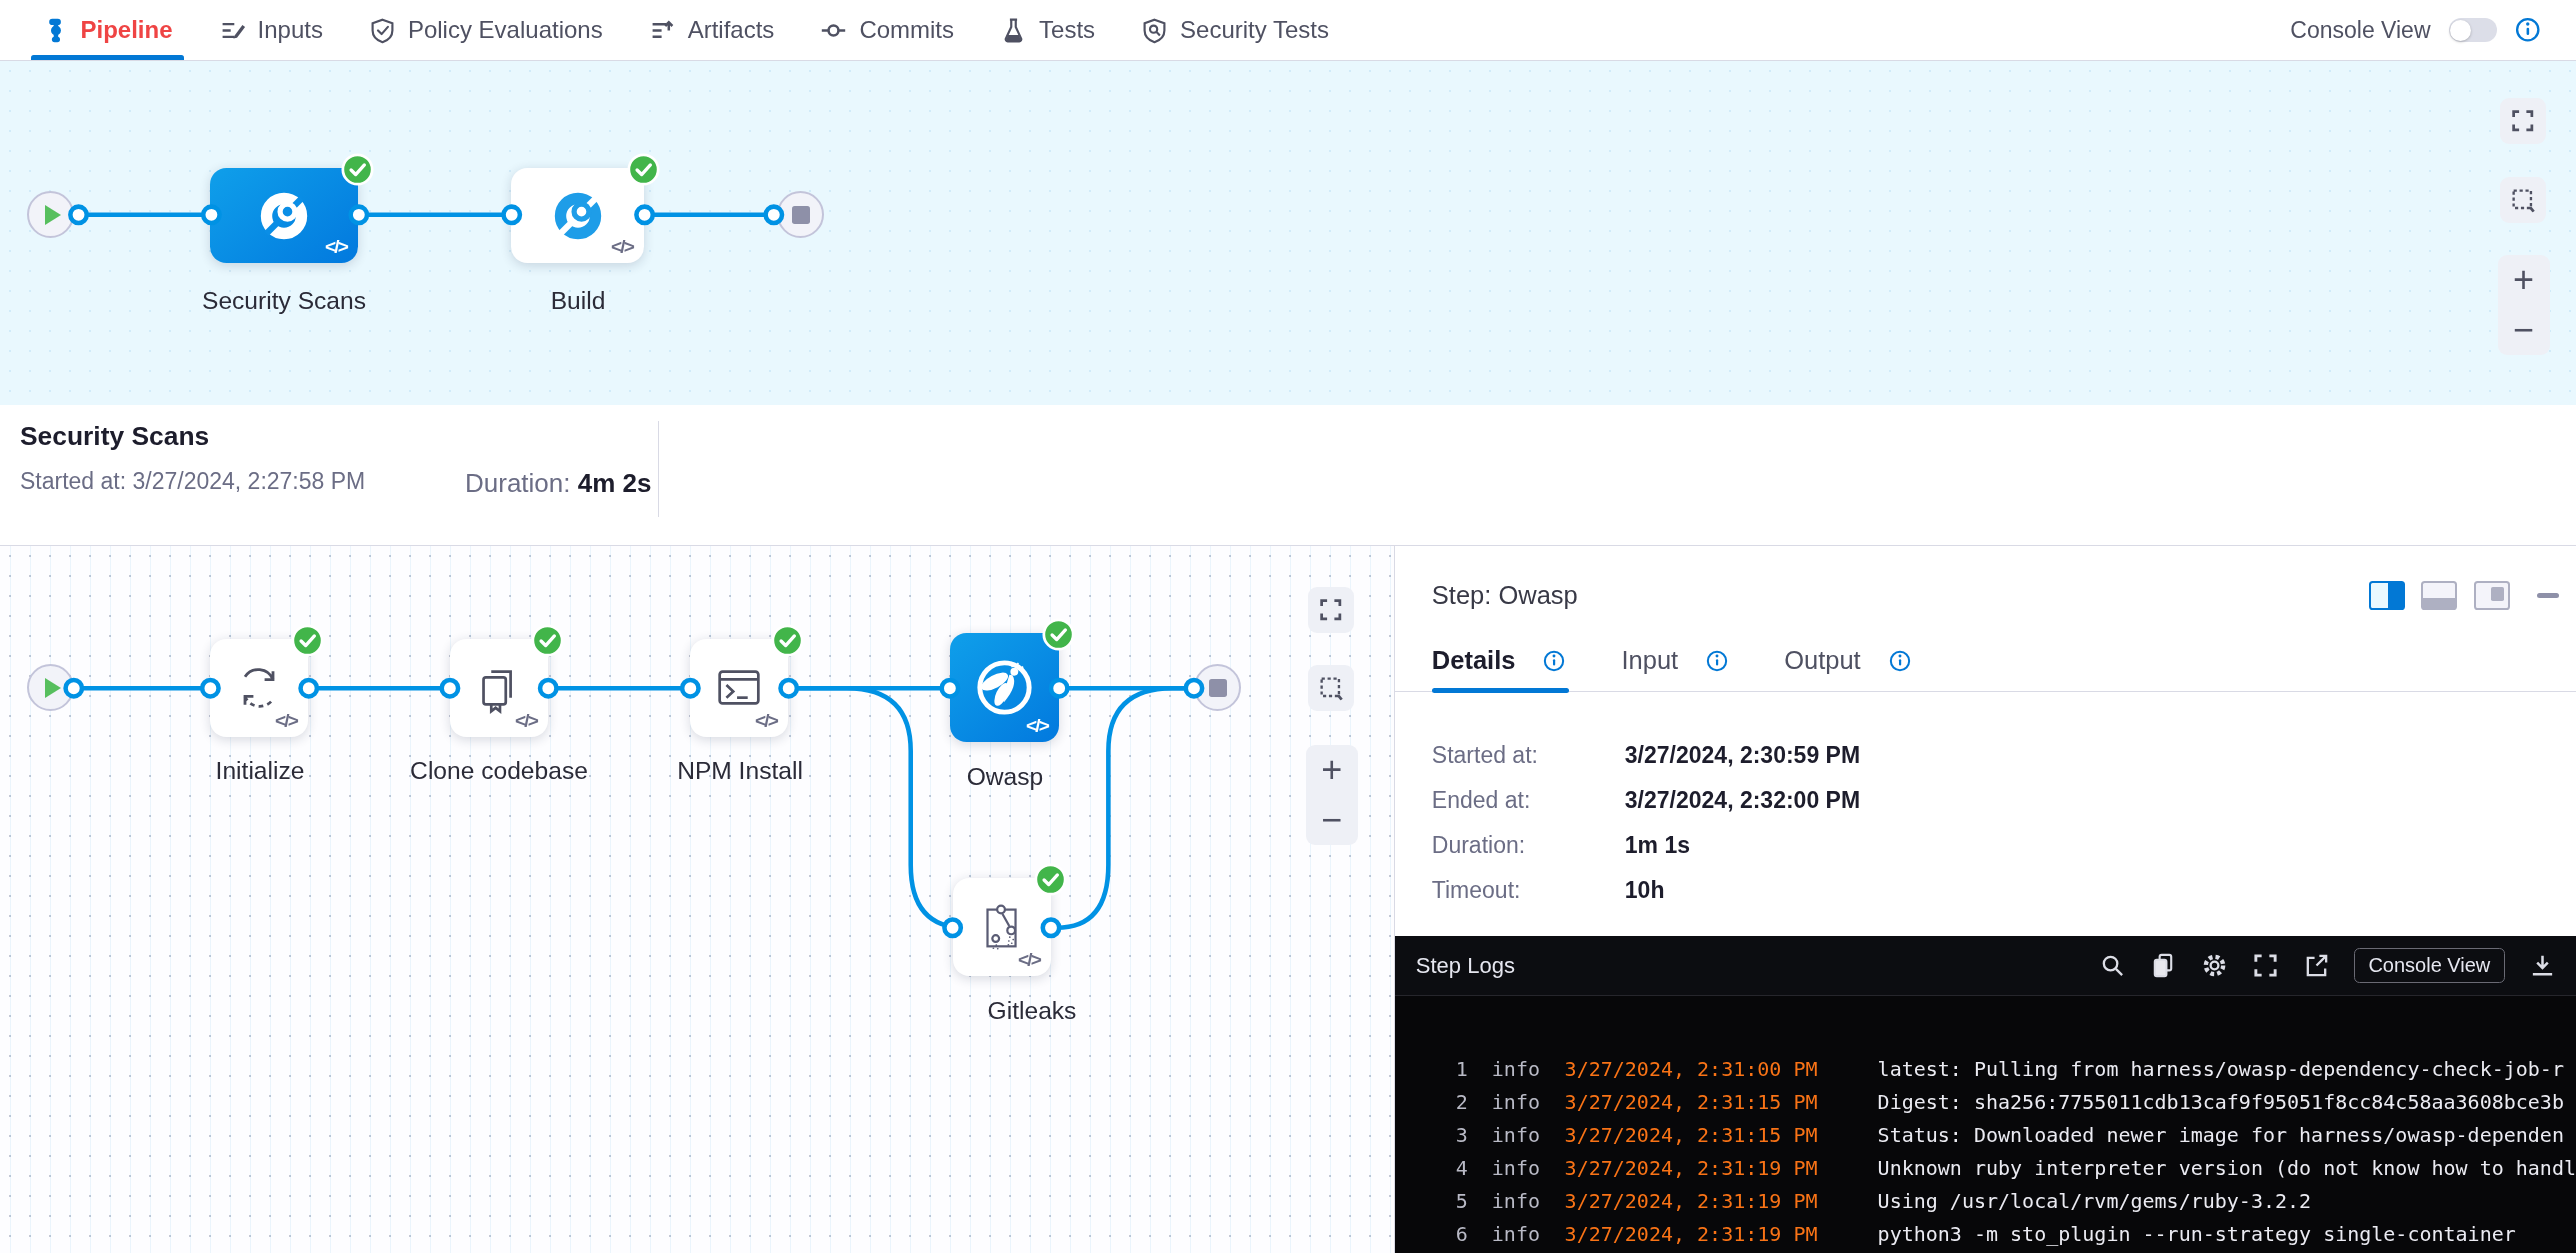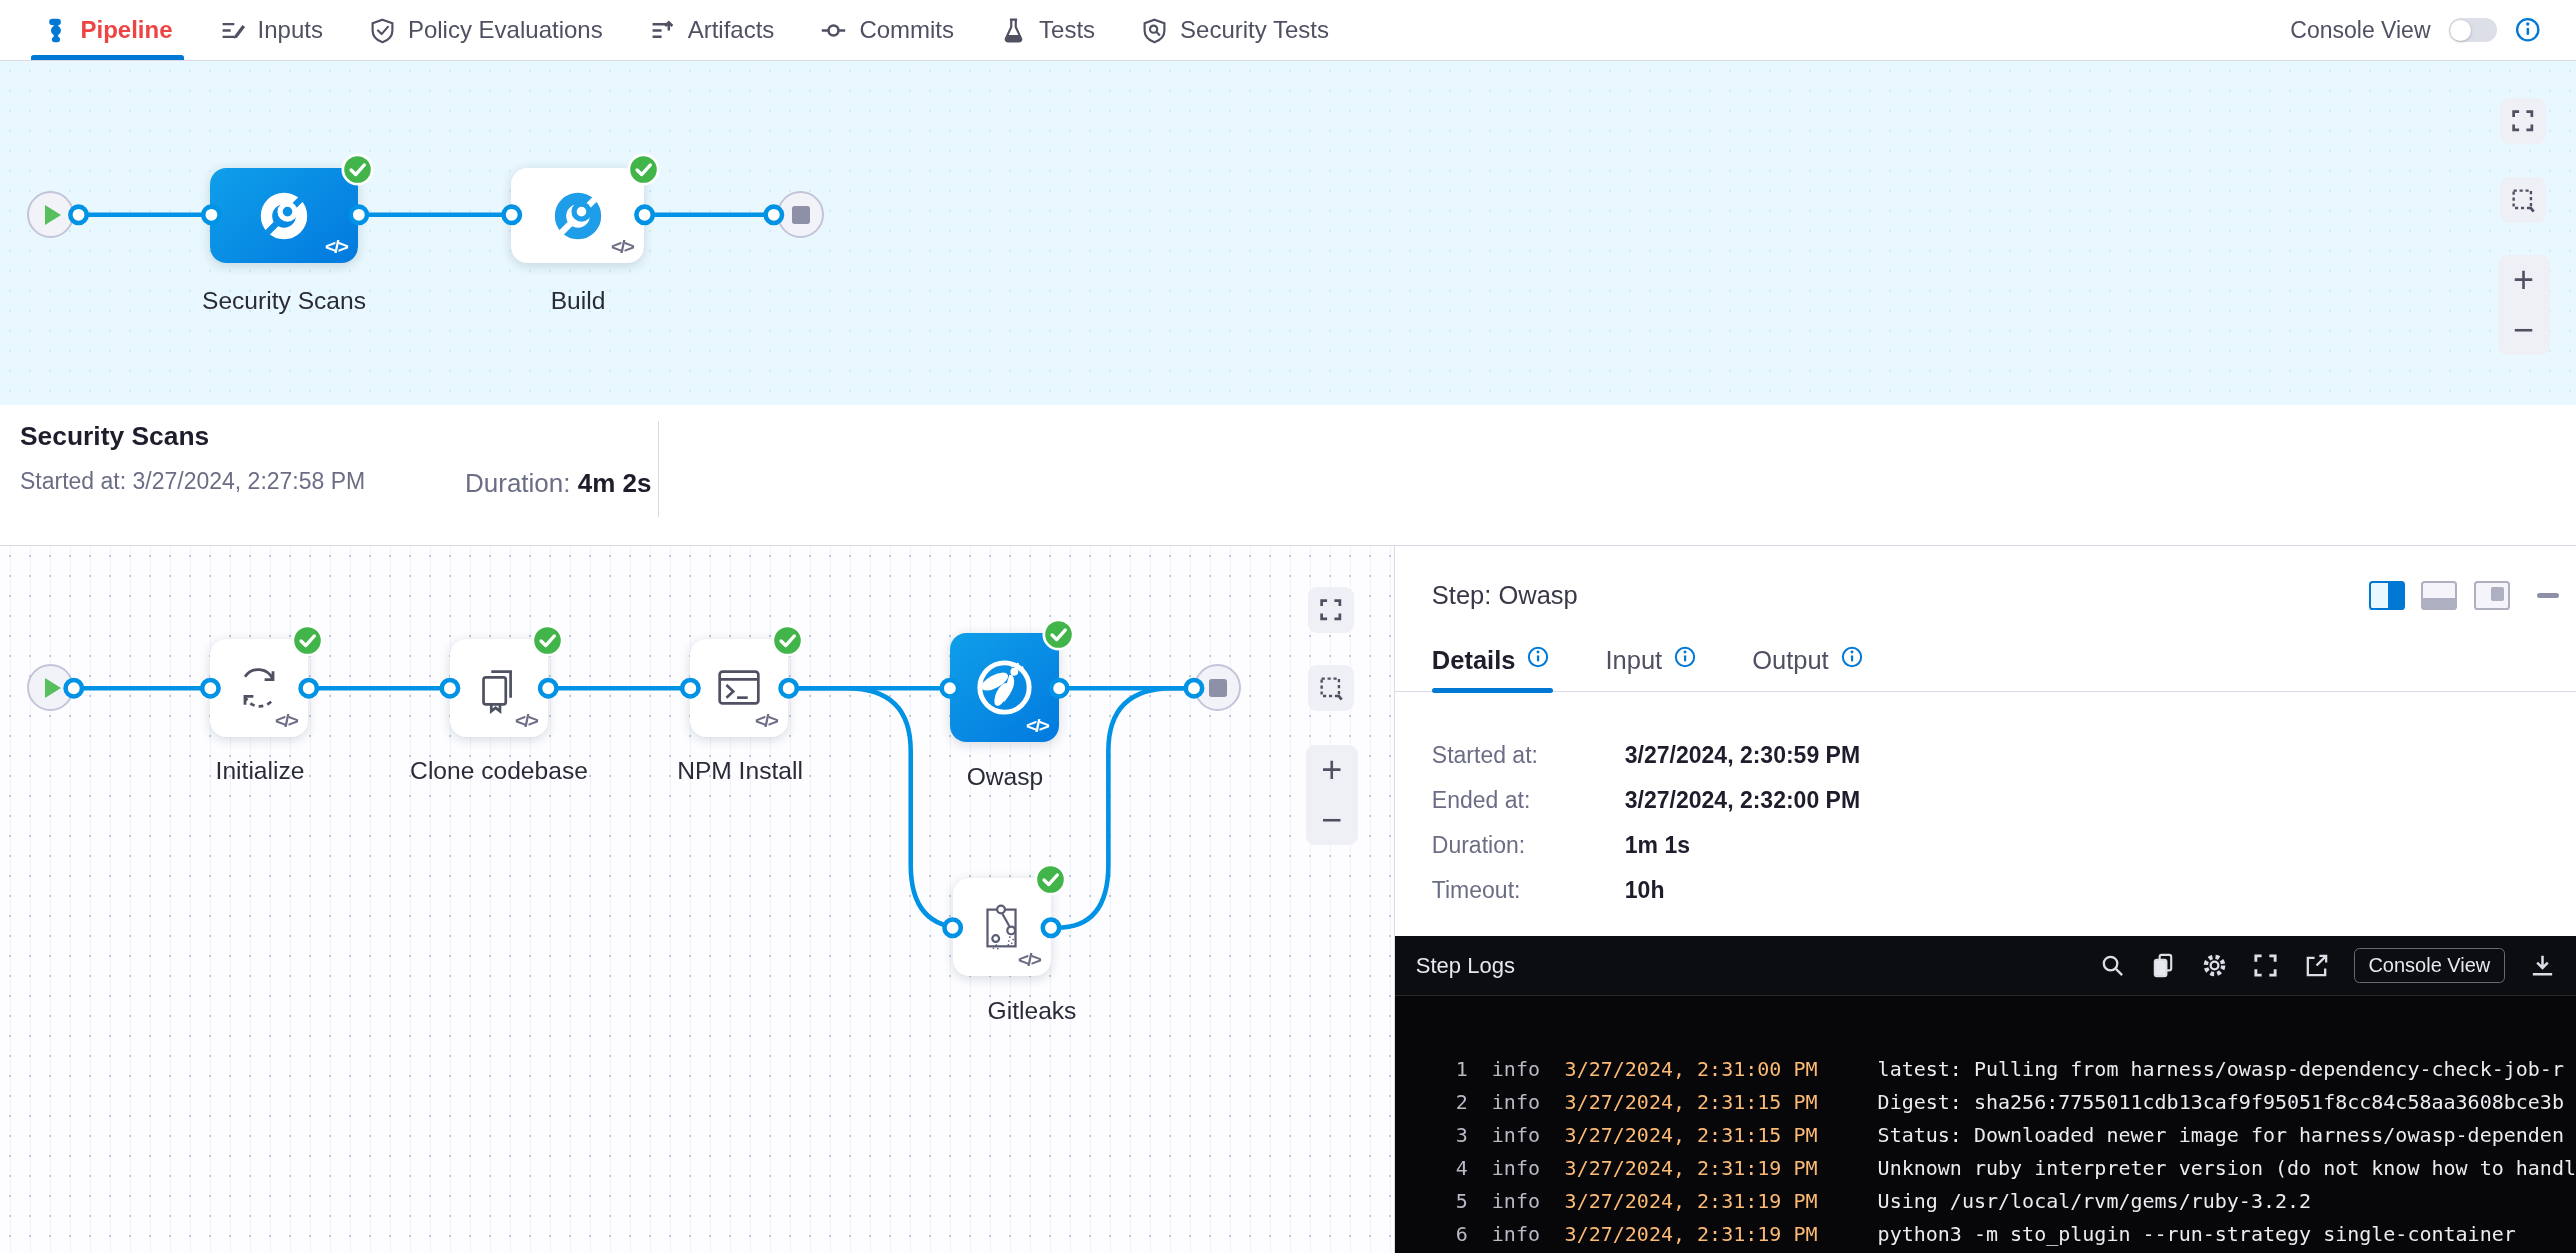--- a/index.html
+++ b/index.html
@@ -79,21 +79,21 @@
   .lyt { width:36px; height:29px; border:2.7px solid #aeb0c2; border-radius:3.6px; background:#f4f4fa;
     position:relative; cursor:pointer; }
   .lyt.active { border-color:#0278d5; background:#eaf9ff; }
   .lyt.active .fill-right { position:absolute; right:0; top:0; bottom:0; width:45%; background:#0278d5; }
   .lyt .fill-bottom { position:absolute; left:0; right:0; bottom:0; height:40%; background:#aeb0c2; }
   .lyt .fill-inner { position:absolute; right:3.6px; top:3.6px; bottom:7.3px; width:12.8px; background:#aeb0c2; border-radius:1.8px; }
   .minimize-bar { width:22px; height:4.6px; background:#8e90a8; border-radius:2.7px; margin-left:11px; cursor:pointer; }
 
   .tabs { margin-top:36px; padding:0 0 16.4px 37px; display:flex; gap:56px;
     border-bottom:1.8px solid #d9dae5; }
-  .tab { display:flex; gap:12px; font-size:25.5px; color:#4f5162; cursor:pointer; position:relative; }
+  .tab { display:flex; align-items:center; gap:28px; font-size:25.5px; color:#4f5162; cursor:pointer; position:relative; }
   .tab.active { color:#1d1d2c; font-weight:700; }
   .tab.active::after { content:""; position:absolute; left:0; right:-3.6px; bottom:-18px; height:4.6px;
     background:#0278d5; border-radius:2.7px; }
   .tab svg { width:22px; height:22px; color:#0278d5; }
 
   .details-grid { padding:50px 0 0 37px; display:grid; grid-template-columns:193px auto;
     row-gap:18px; font-size:23px; }
   .d-label { color:#6b6d85; }
   .d-value { color:#1d1d2c; font-weight:700; }
 
@@ -104,21 +104,21 @@
   .logs-title { font-size:22px; color:#e6e7f0; }
   .logs-actions { margin-left:auto; display:flex; align-items:center; gap:24px; }
   .logs-actions svg { width:27px; height:27px; color:#dcdde6; cursor:pointer; }
   .console-btn { border:0.9px solid #6a6a74; border-radius:5.5px; padding:4.6px 13.7px; font-size:20px;
     color:#e6e7f0; cursor:pointer; white-space:nowrap; }
   .log-content { flex:1; padding-top:56px; overflow:hidden; font-family:"DejaVu Sans Mono", monospace;
     font-size:20px; }
   .log-line { display:flex; align-items:center; height:33px; white-space:pre; padding-left:46px; }
   .lnum { width:27px; text-align:right; color:#b9bac6; }
   .llevel { margin-left:24px; width:60px; color:#b9bac6; }
-  .ltime { margin-left:12.8px; width:291px; color:#fdba74; }
+  .ltime { margin-left:12.8px; width:291px; color:#f97316; }
   .lmsg { margin-left:22px; color:#ebebf2; }
 
   svg.icon { display:block; }
 </style>
 </head>
 <body>
 
 <svg width="0" height="0" style="position:absolute">
   <defs>
     <symbol id="i-check" viewBox="0 0 36 36">

